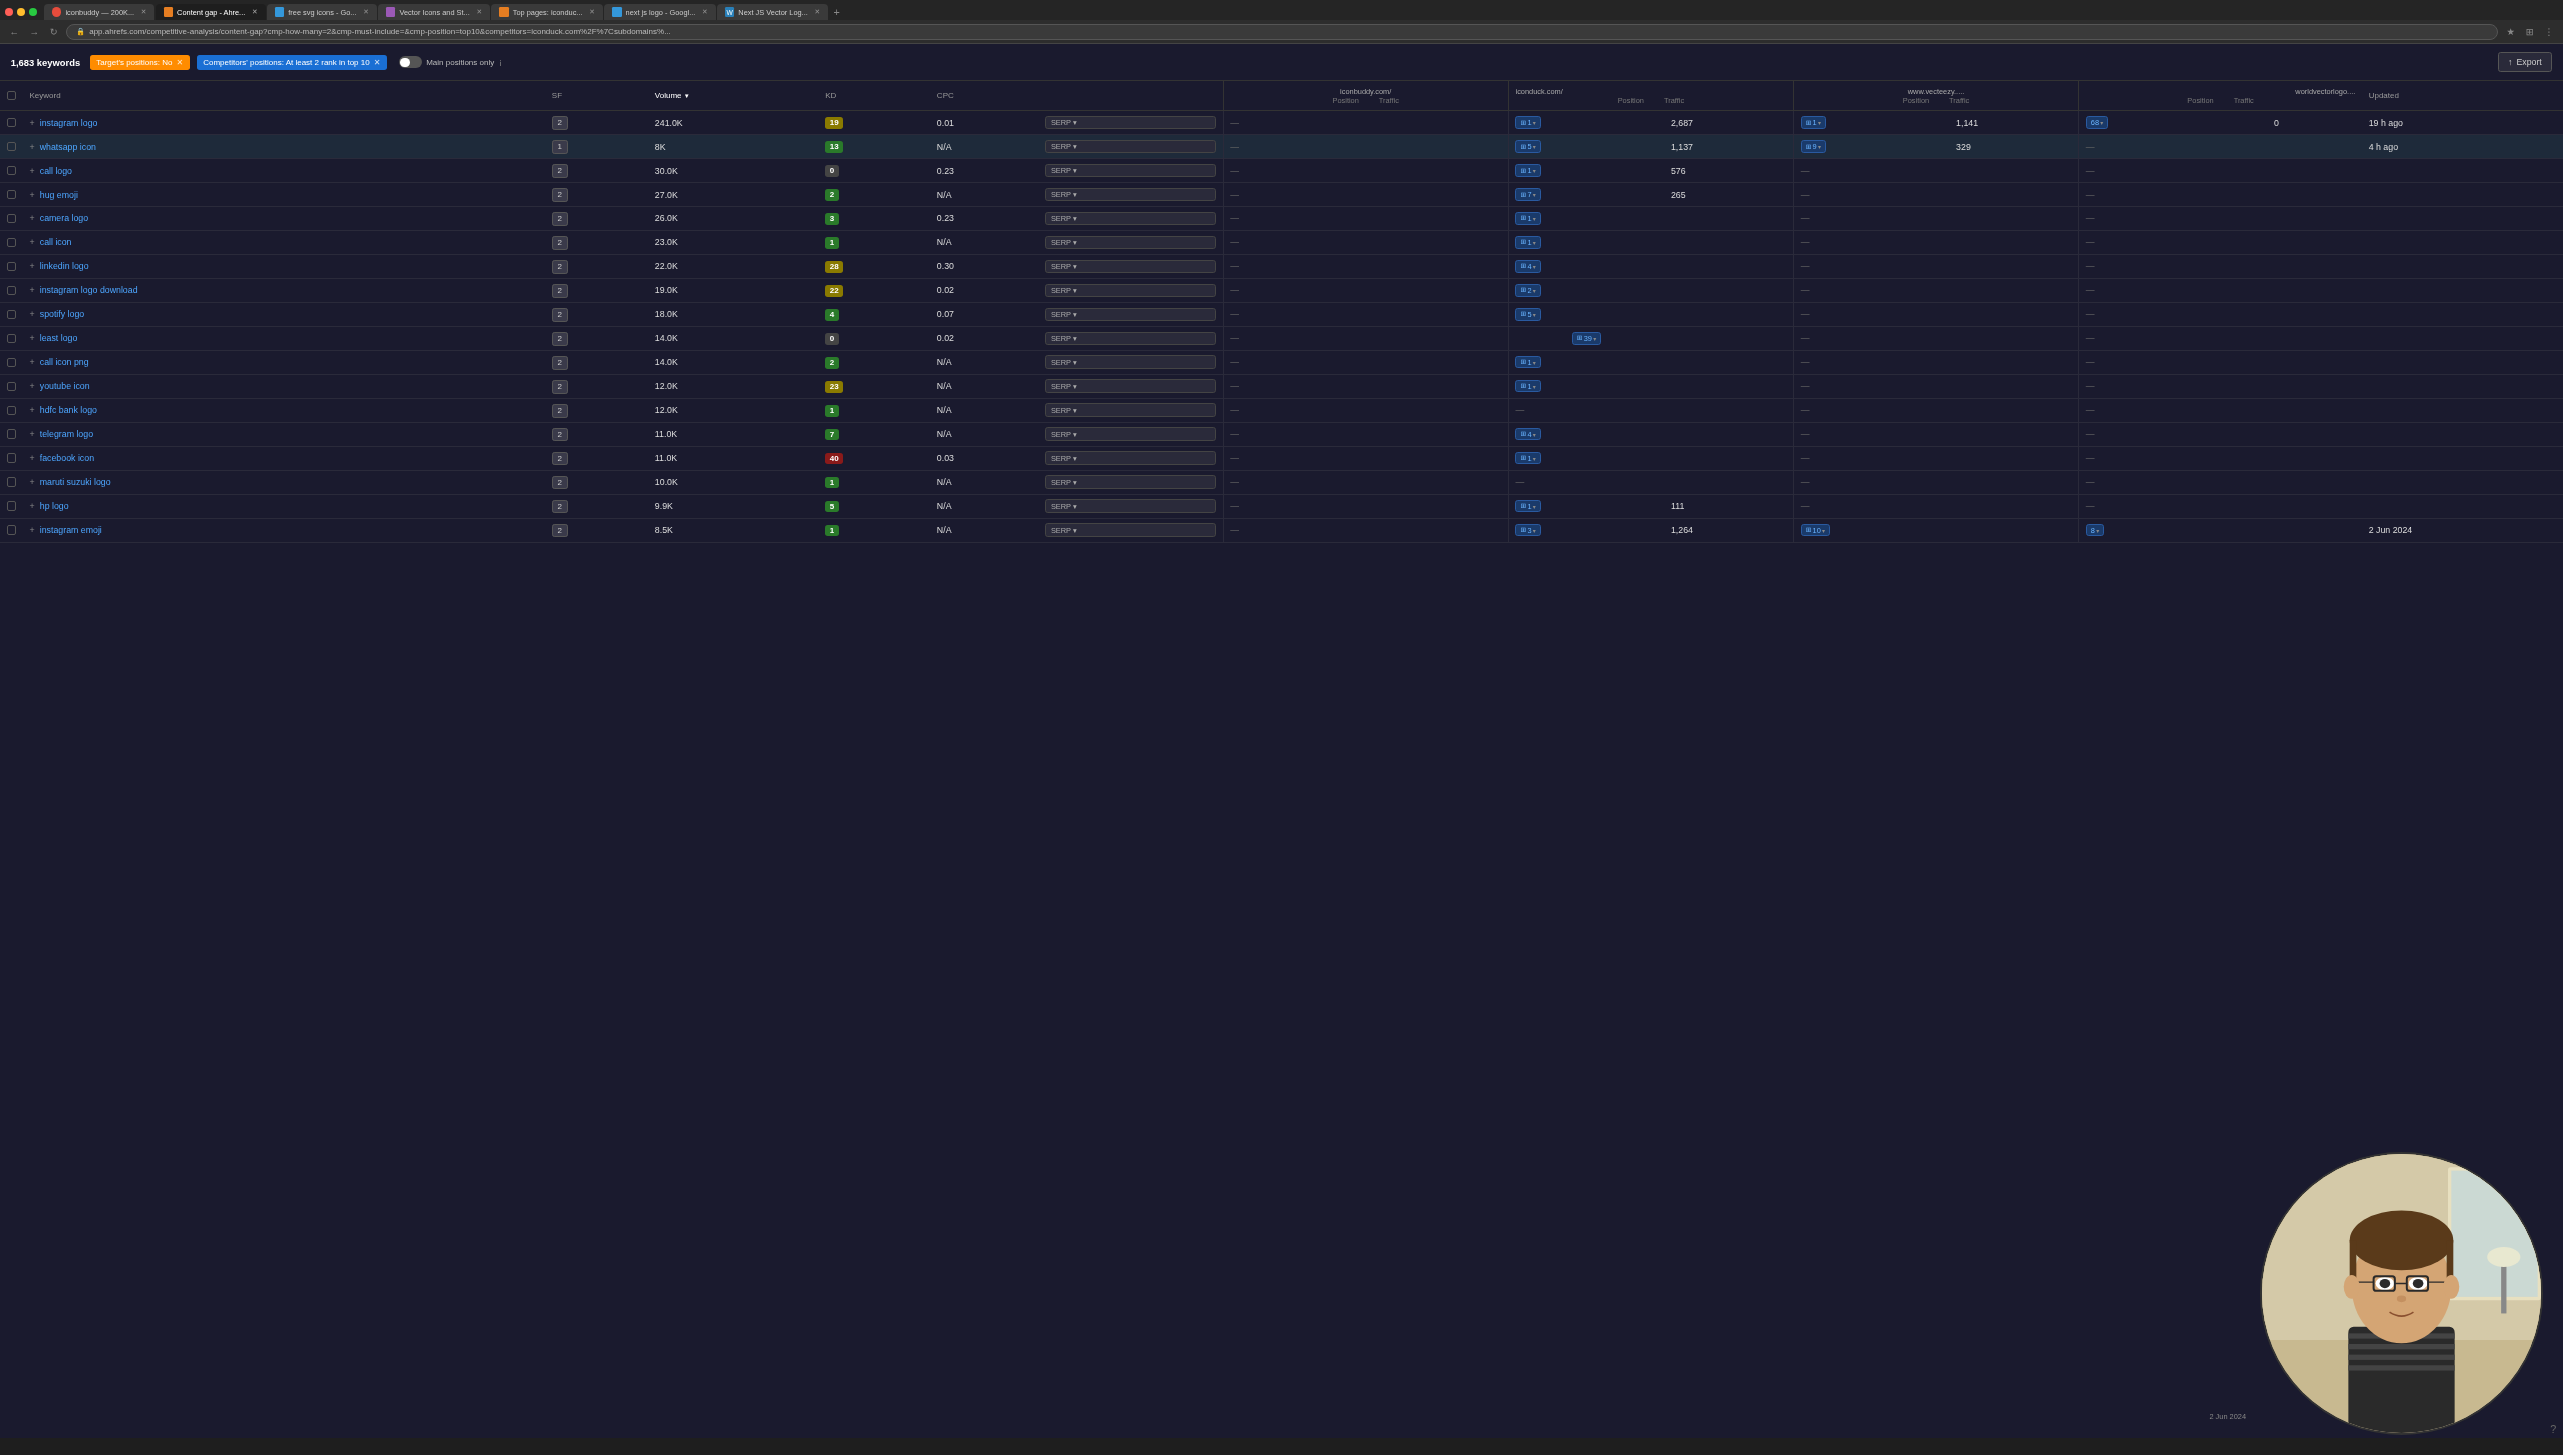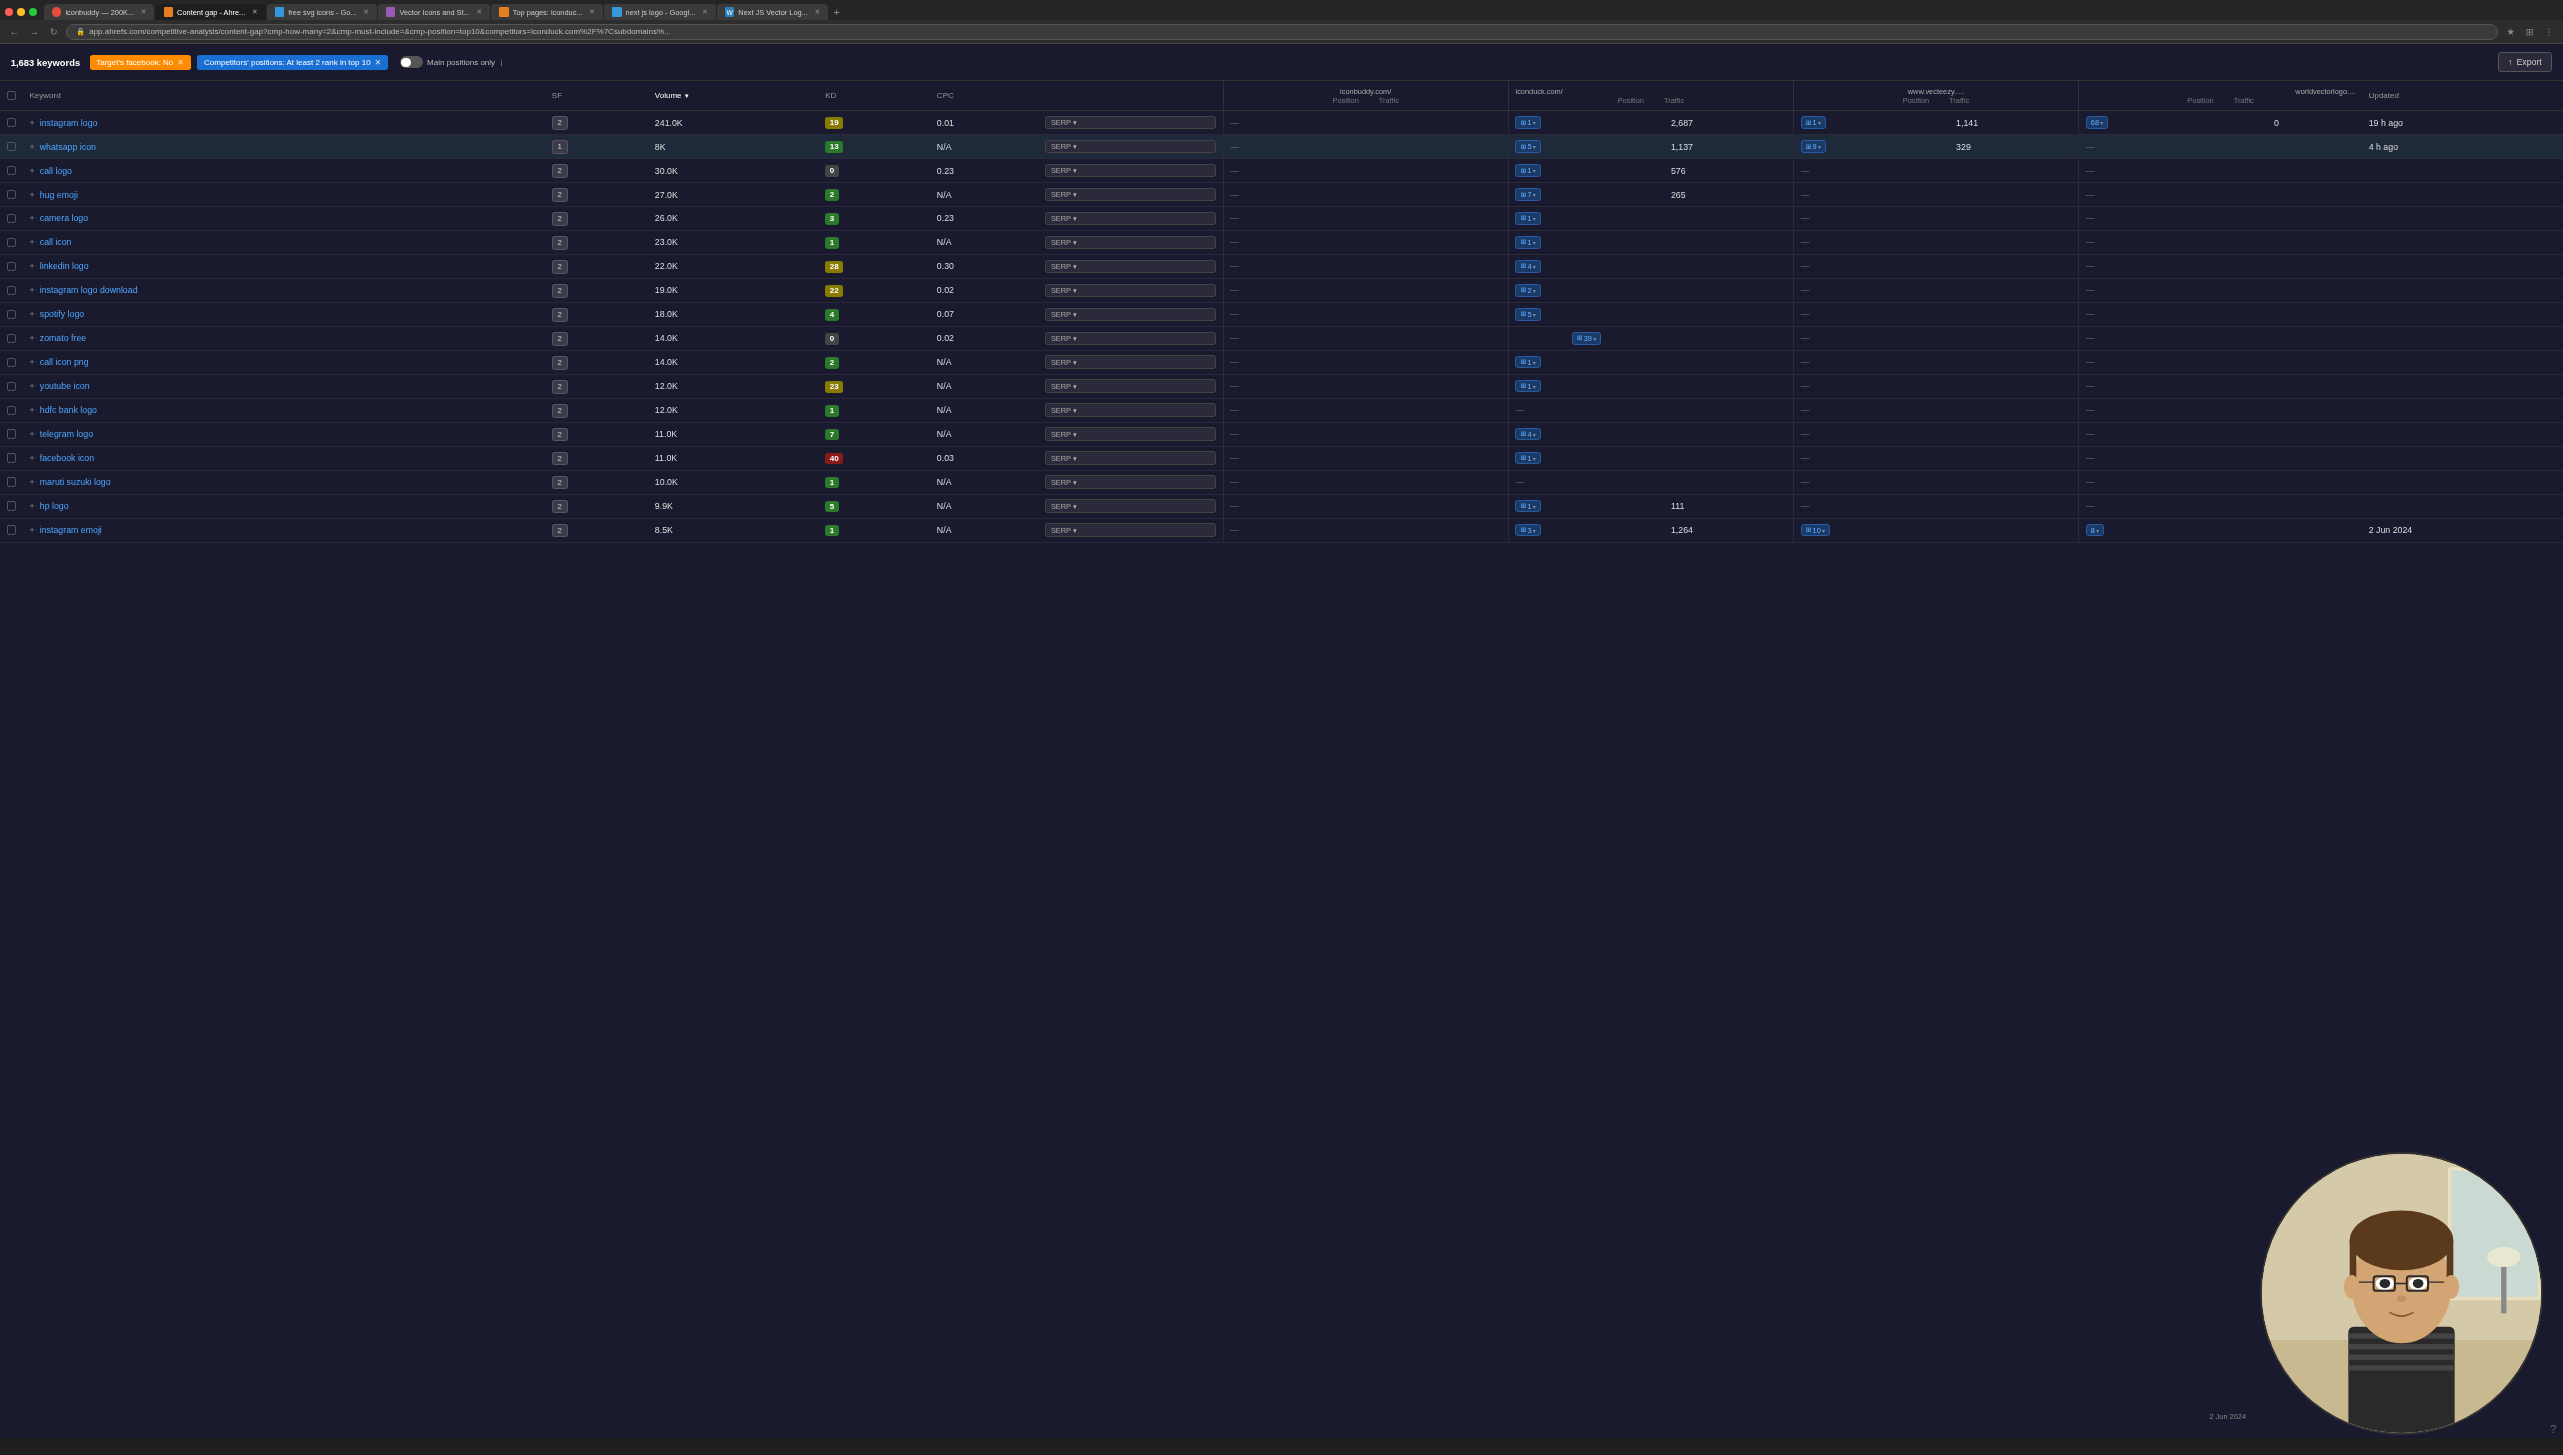--- a/index.html
+++ b/index.html
@@ -361,21 +361,21 @@
     <span style="color:#888;font-size:9.4px;cursor:pointer;margin:0 2.7px;">⊞</span>
     <span style="color:#888;font-size:9.4px;cursor:pointer;margin:0 2.7px;">⋮</span>
   </div>
 </div>
 
 <div class="main-content">
 
   <div class="toolbar">
     <span class="keywords-count">1,683 keywords</span>
     <div class="filter-tag">
-      <span>Target's facebook: No</span>
+      <span>Target's positions: No</span>
       <span class="filter-x">✕</span>
     </div>
     <div class="filter-tag blue">
       <span>Competitors' positions: At least 2 rank in top 10</span>
       <span class="filter-x">✕</span>
     </div>
     <div class="toggle-wrap">
       <div class="toggle">
         <div class="toggle-knob"></div>
       </div>
@@ -986,21 +986,21 @@
       <td>
         <span></span>
       </td>
     </tr>
           <tr>
       <td>
         <div class="checkbox"></div>
       </td>
       <td>
         <span style="color:#888;margin-right:2.7px;cursor:pointer;">+</span>
-        <a class="keyword-link">zomato free</a>
+        <a class="keyword-link">least logo</a>
       </td>
       <td>
         <span class="sf-badge">2</span>
       </td>
       <td>
         <span>14.0K</span>
       </td>
       <td>
         <span class="kd-badge kd-gray">0</span>
       </td>

